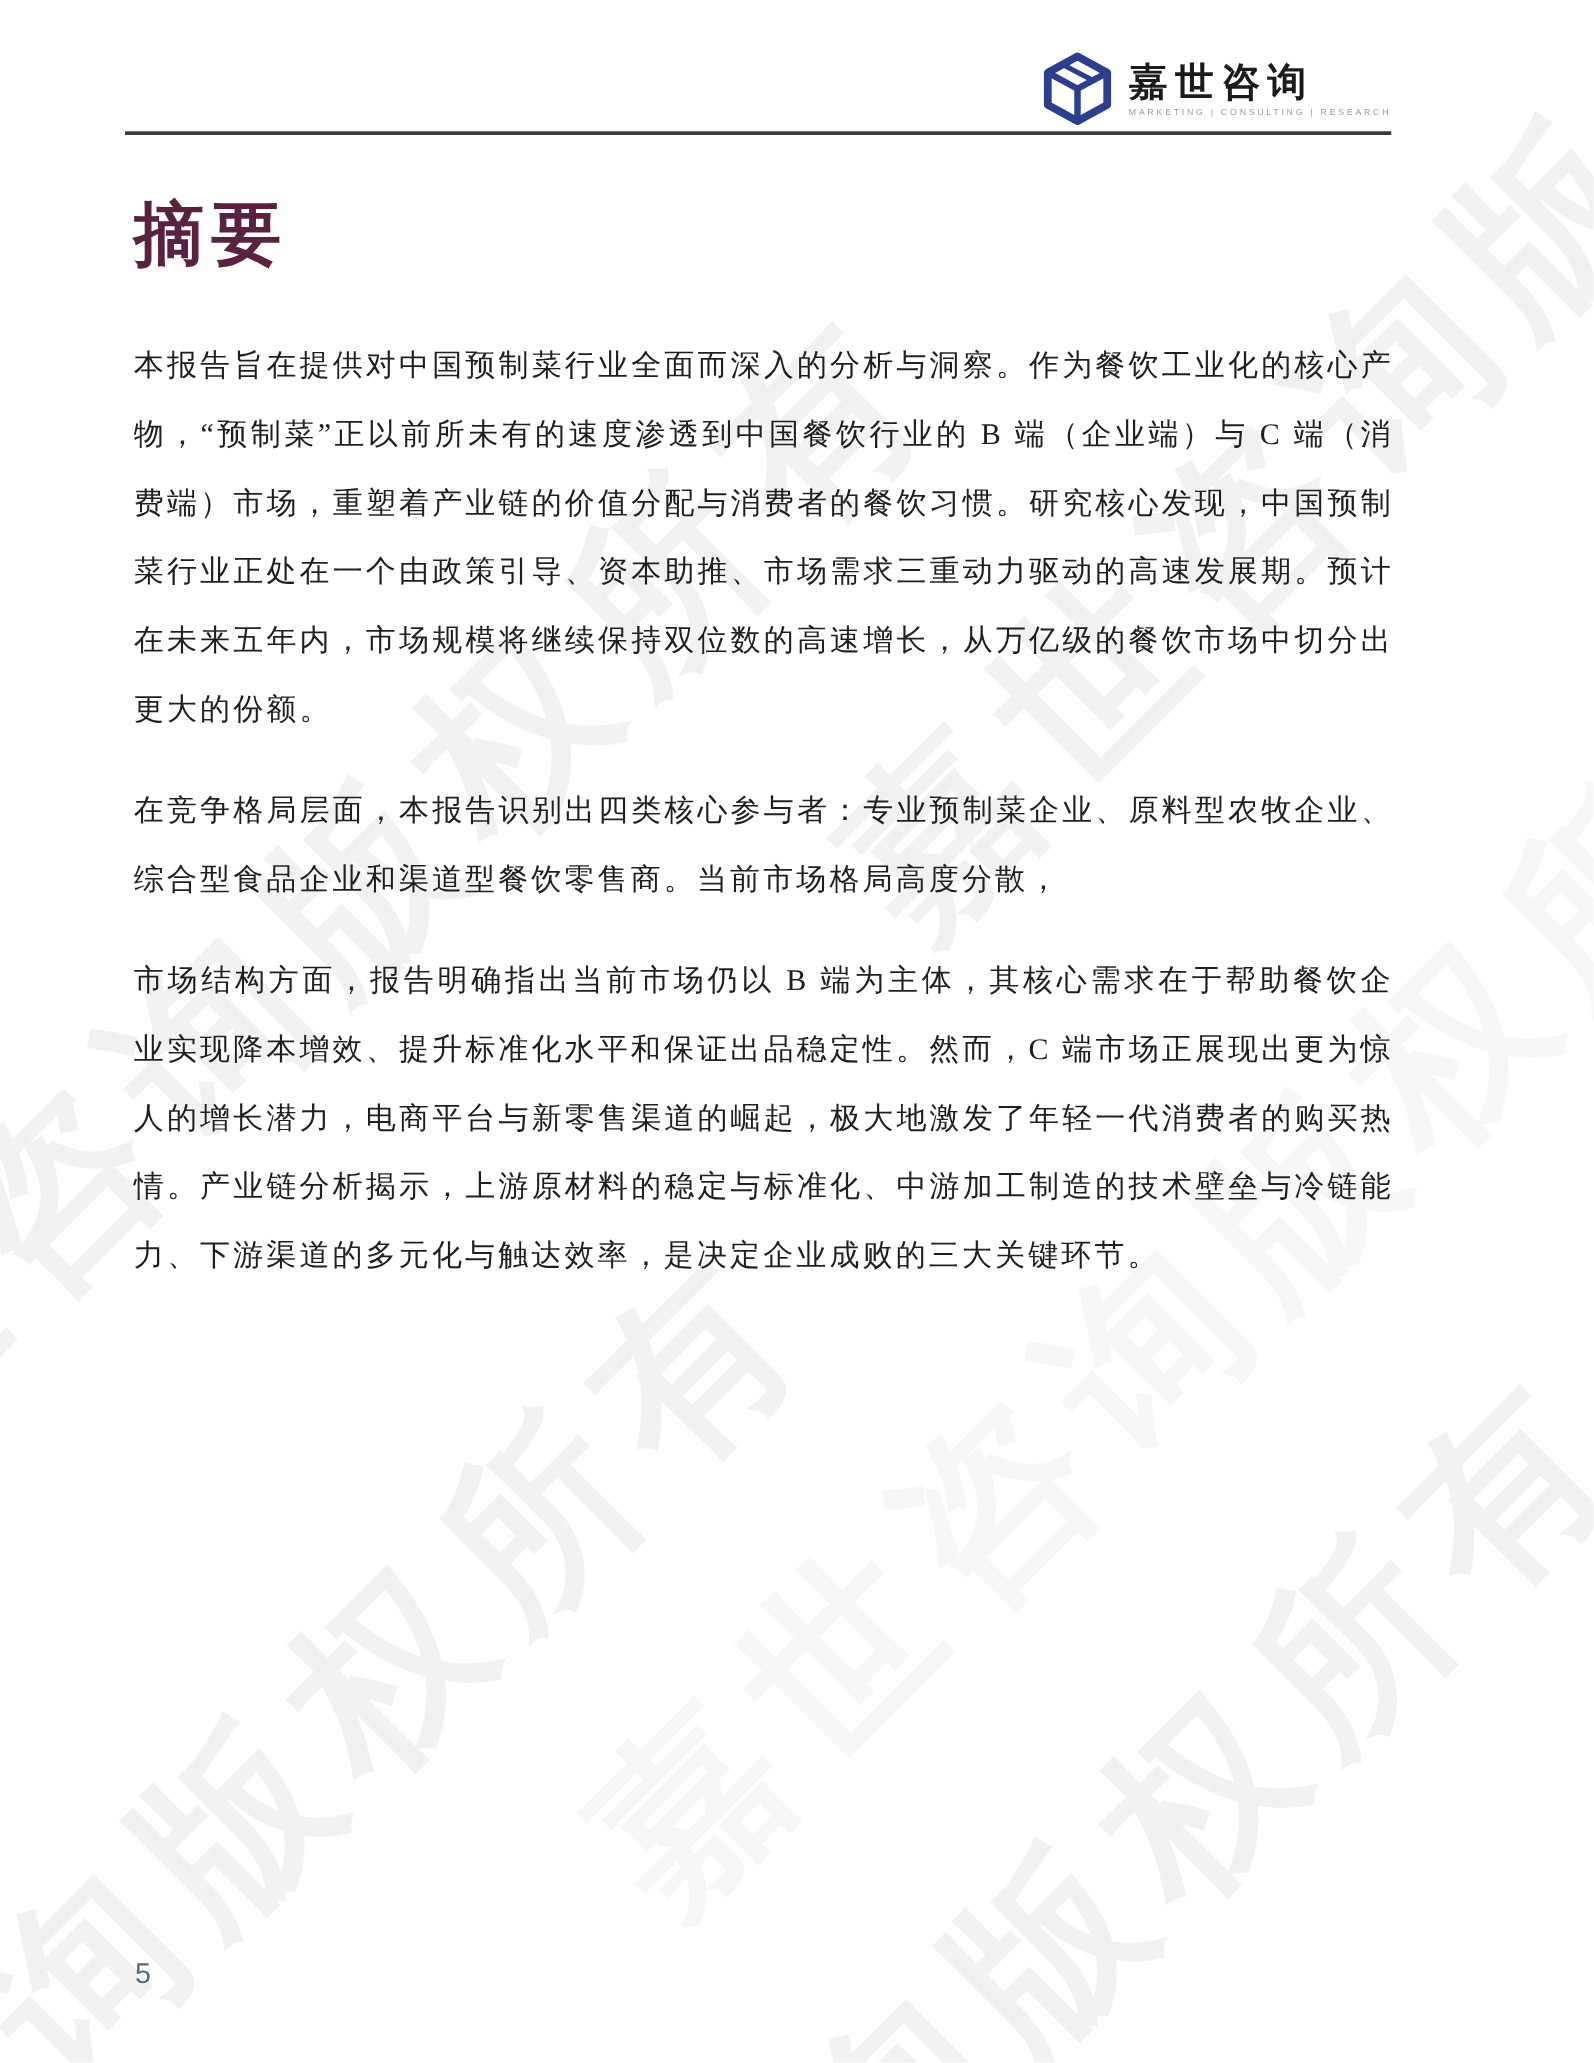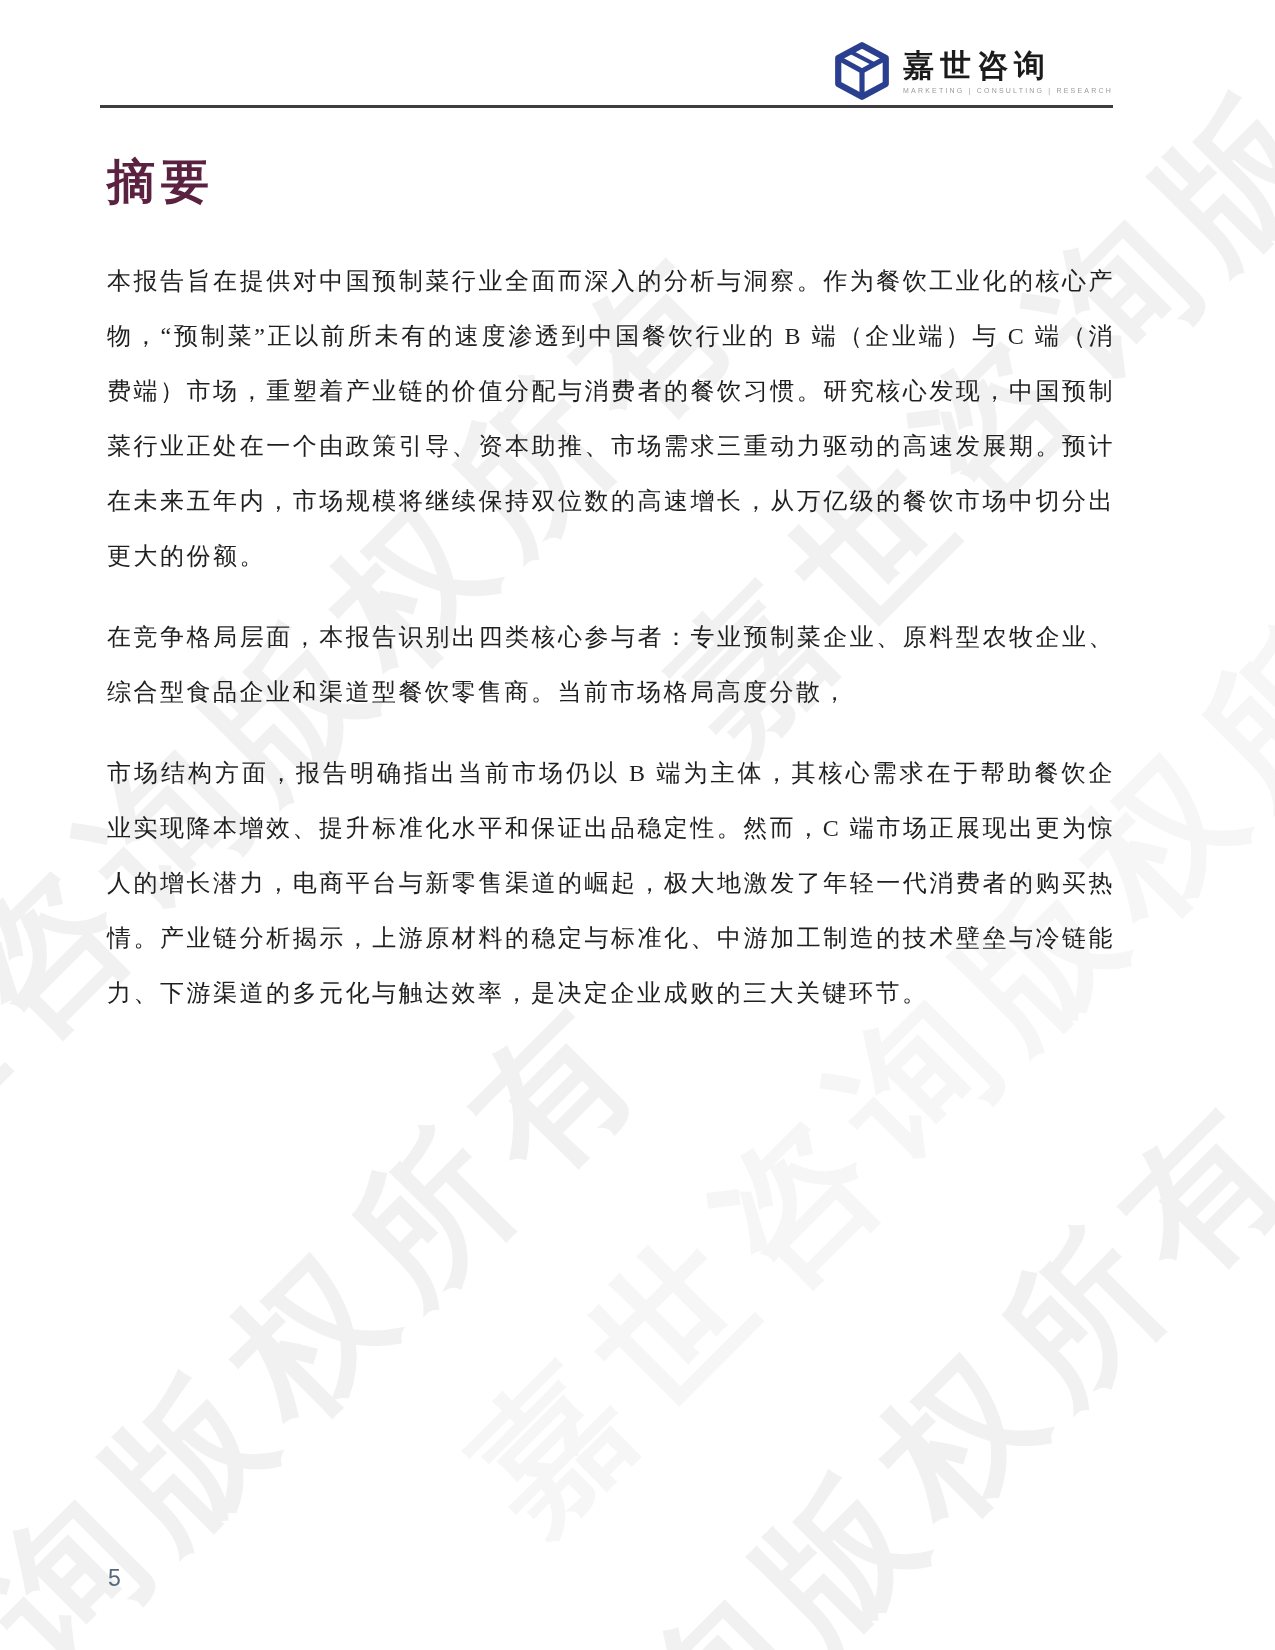--- a/index.html
+++ b/index.html
@@ -66,21 +66,21 @@
   }
 
   
   .content {
     position:absolute;
     left:107px; top:150px;
     width:1008px;
     z-index:1;
   }
   .page-title {
-    font-size:48px;
+    font-size:56px;
     font-weight:700;
     color:#5a2240;
     margin:0 0 40px 0;
     letter-spacing:6px;
   }
   .body-para {
     font-size:24px;
     line-height:55px;
     letter-spacing:2.5px;
     color:#1f1f1f;

